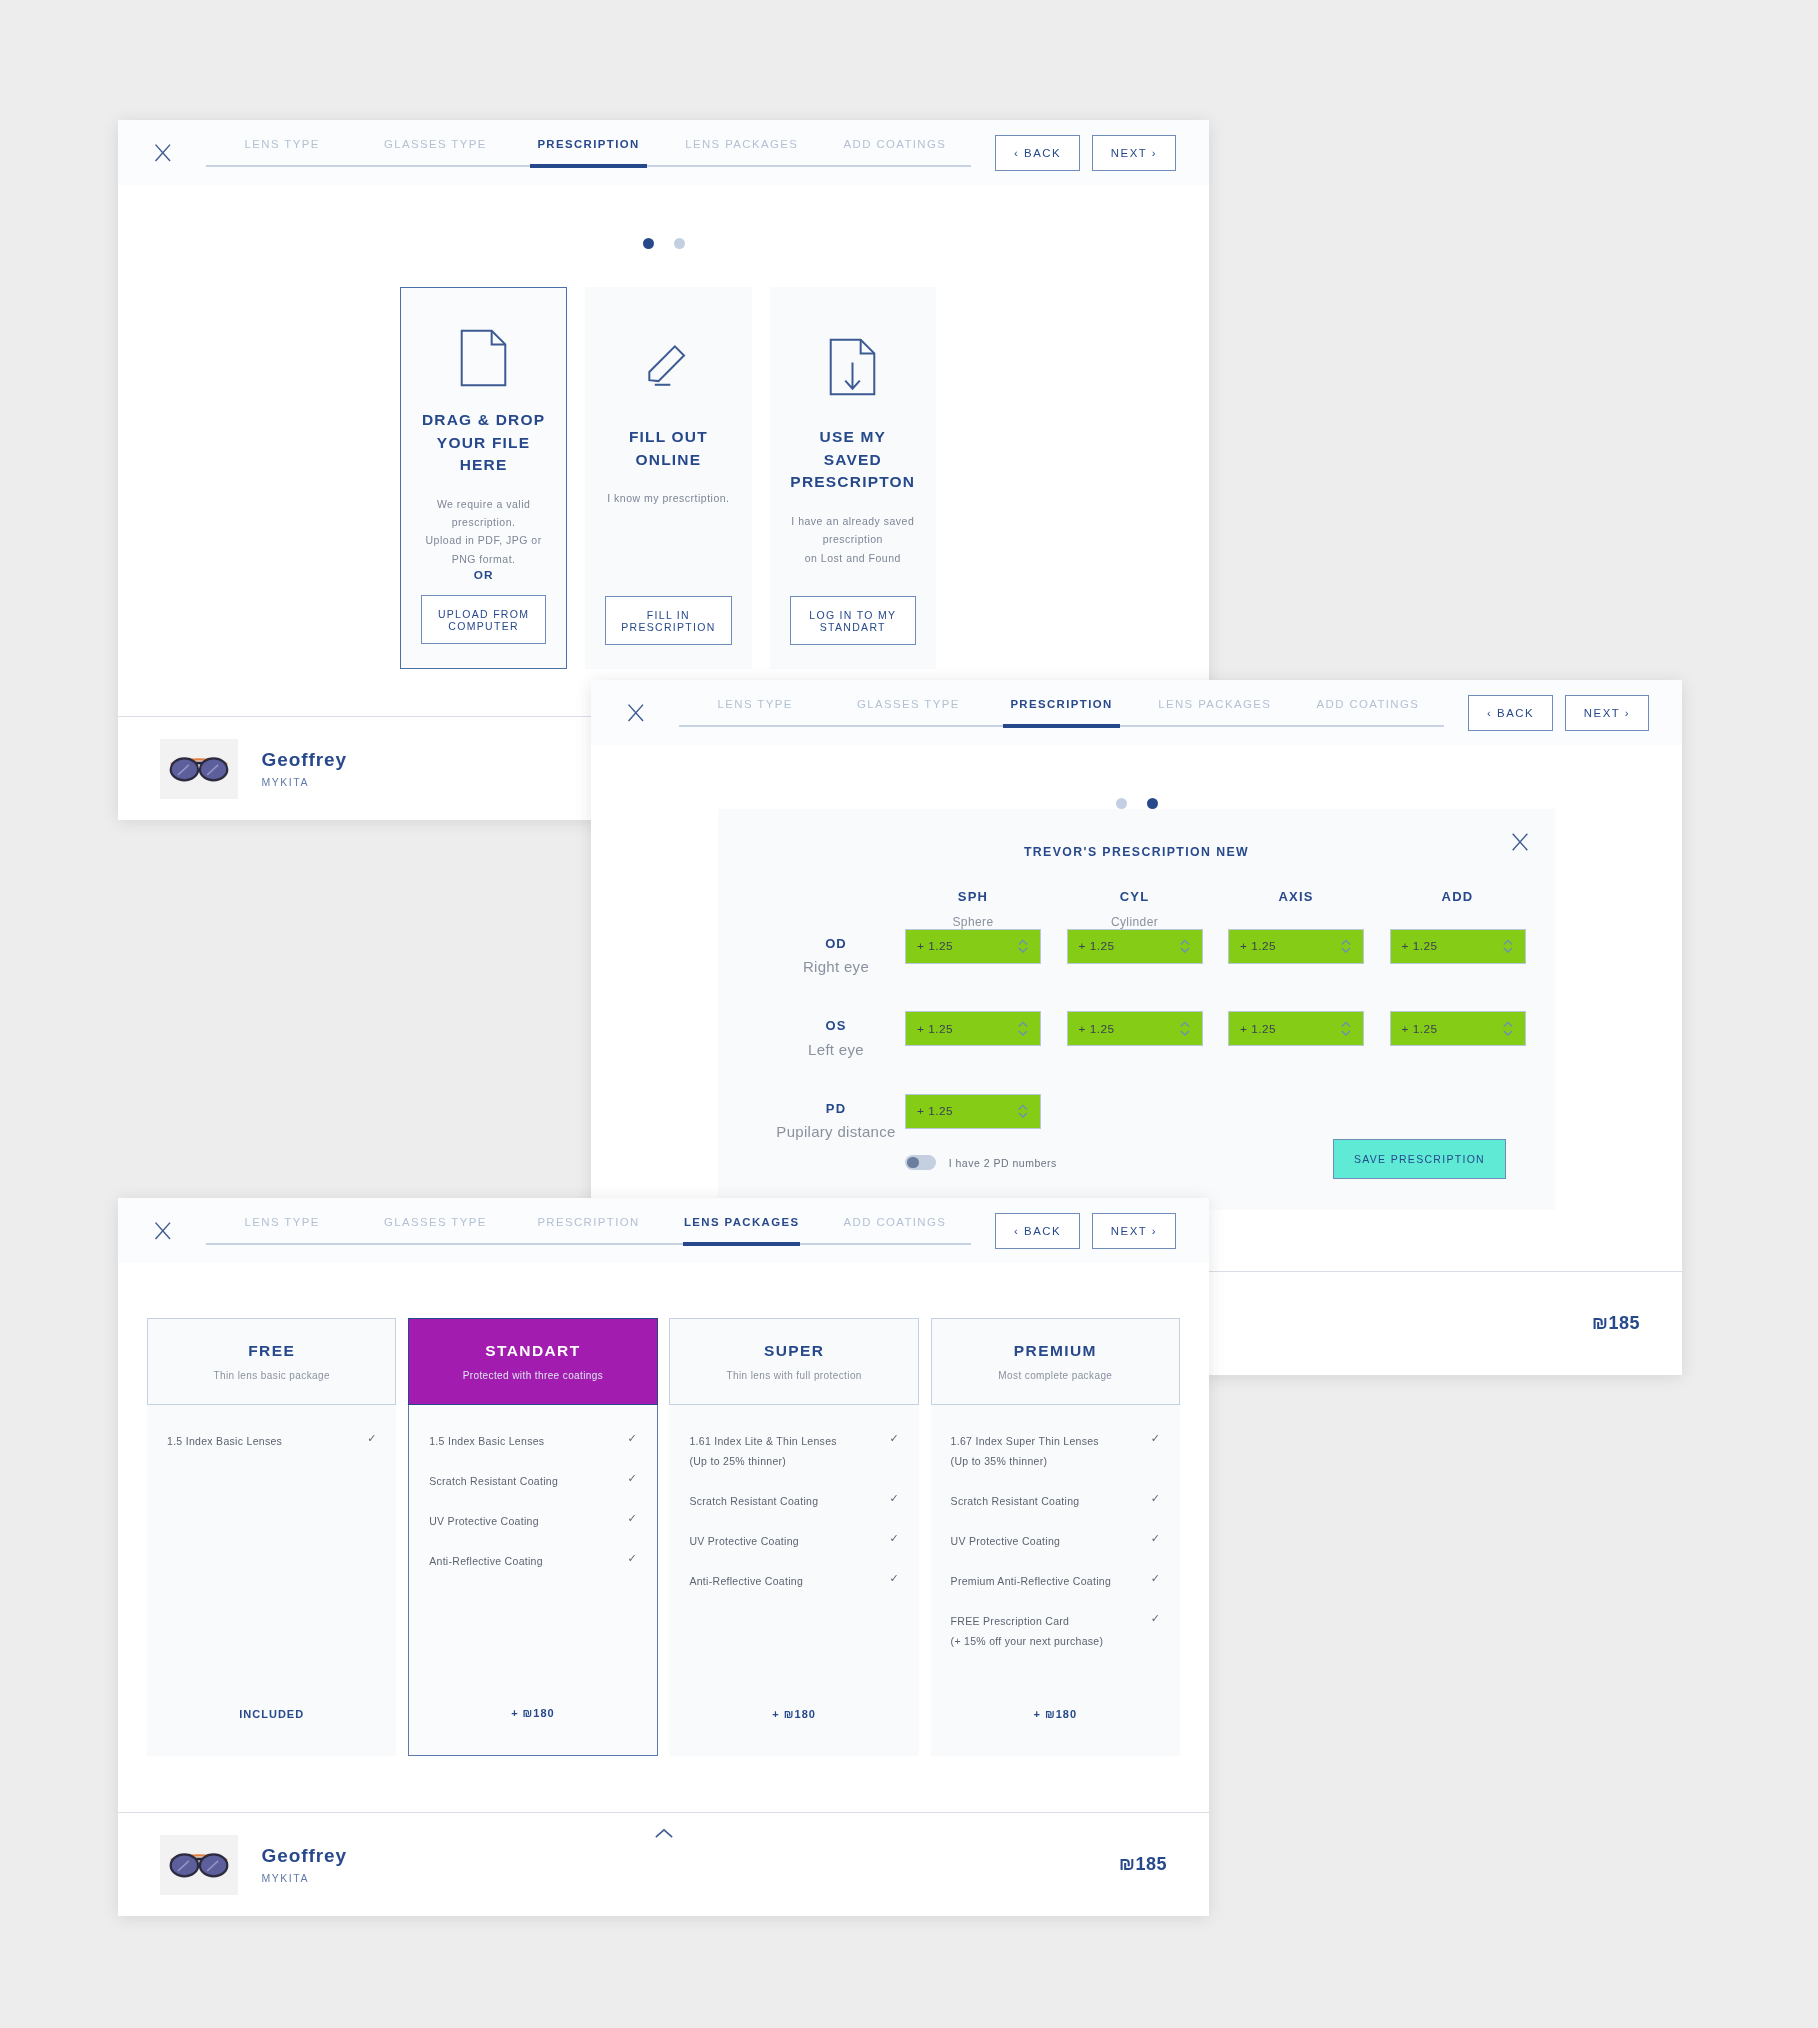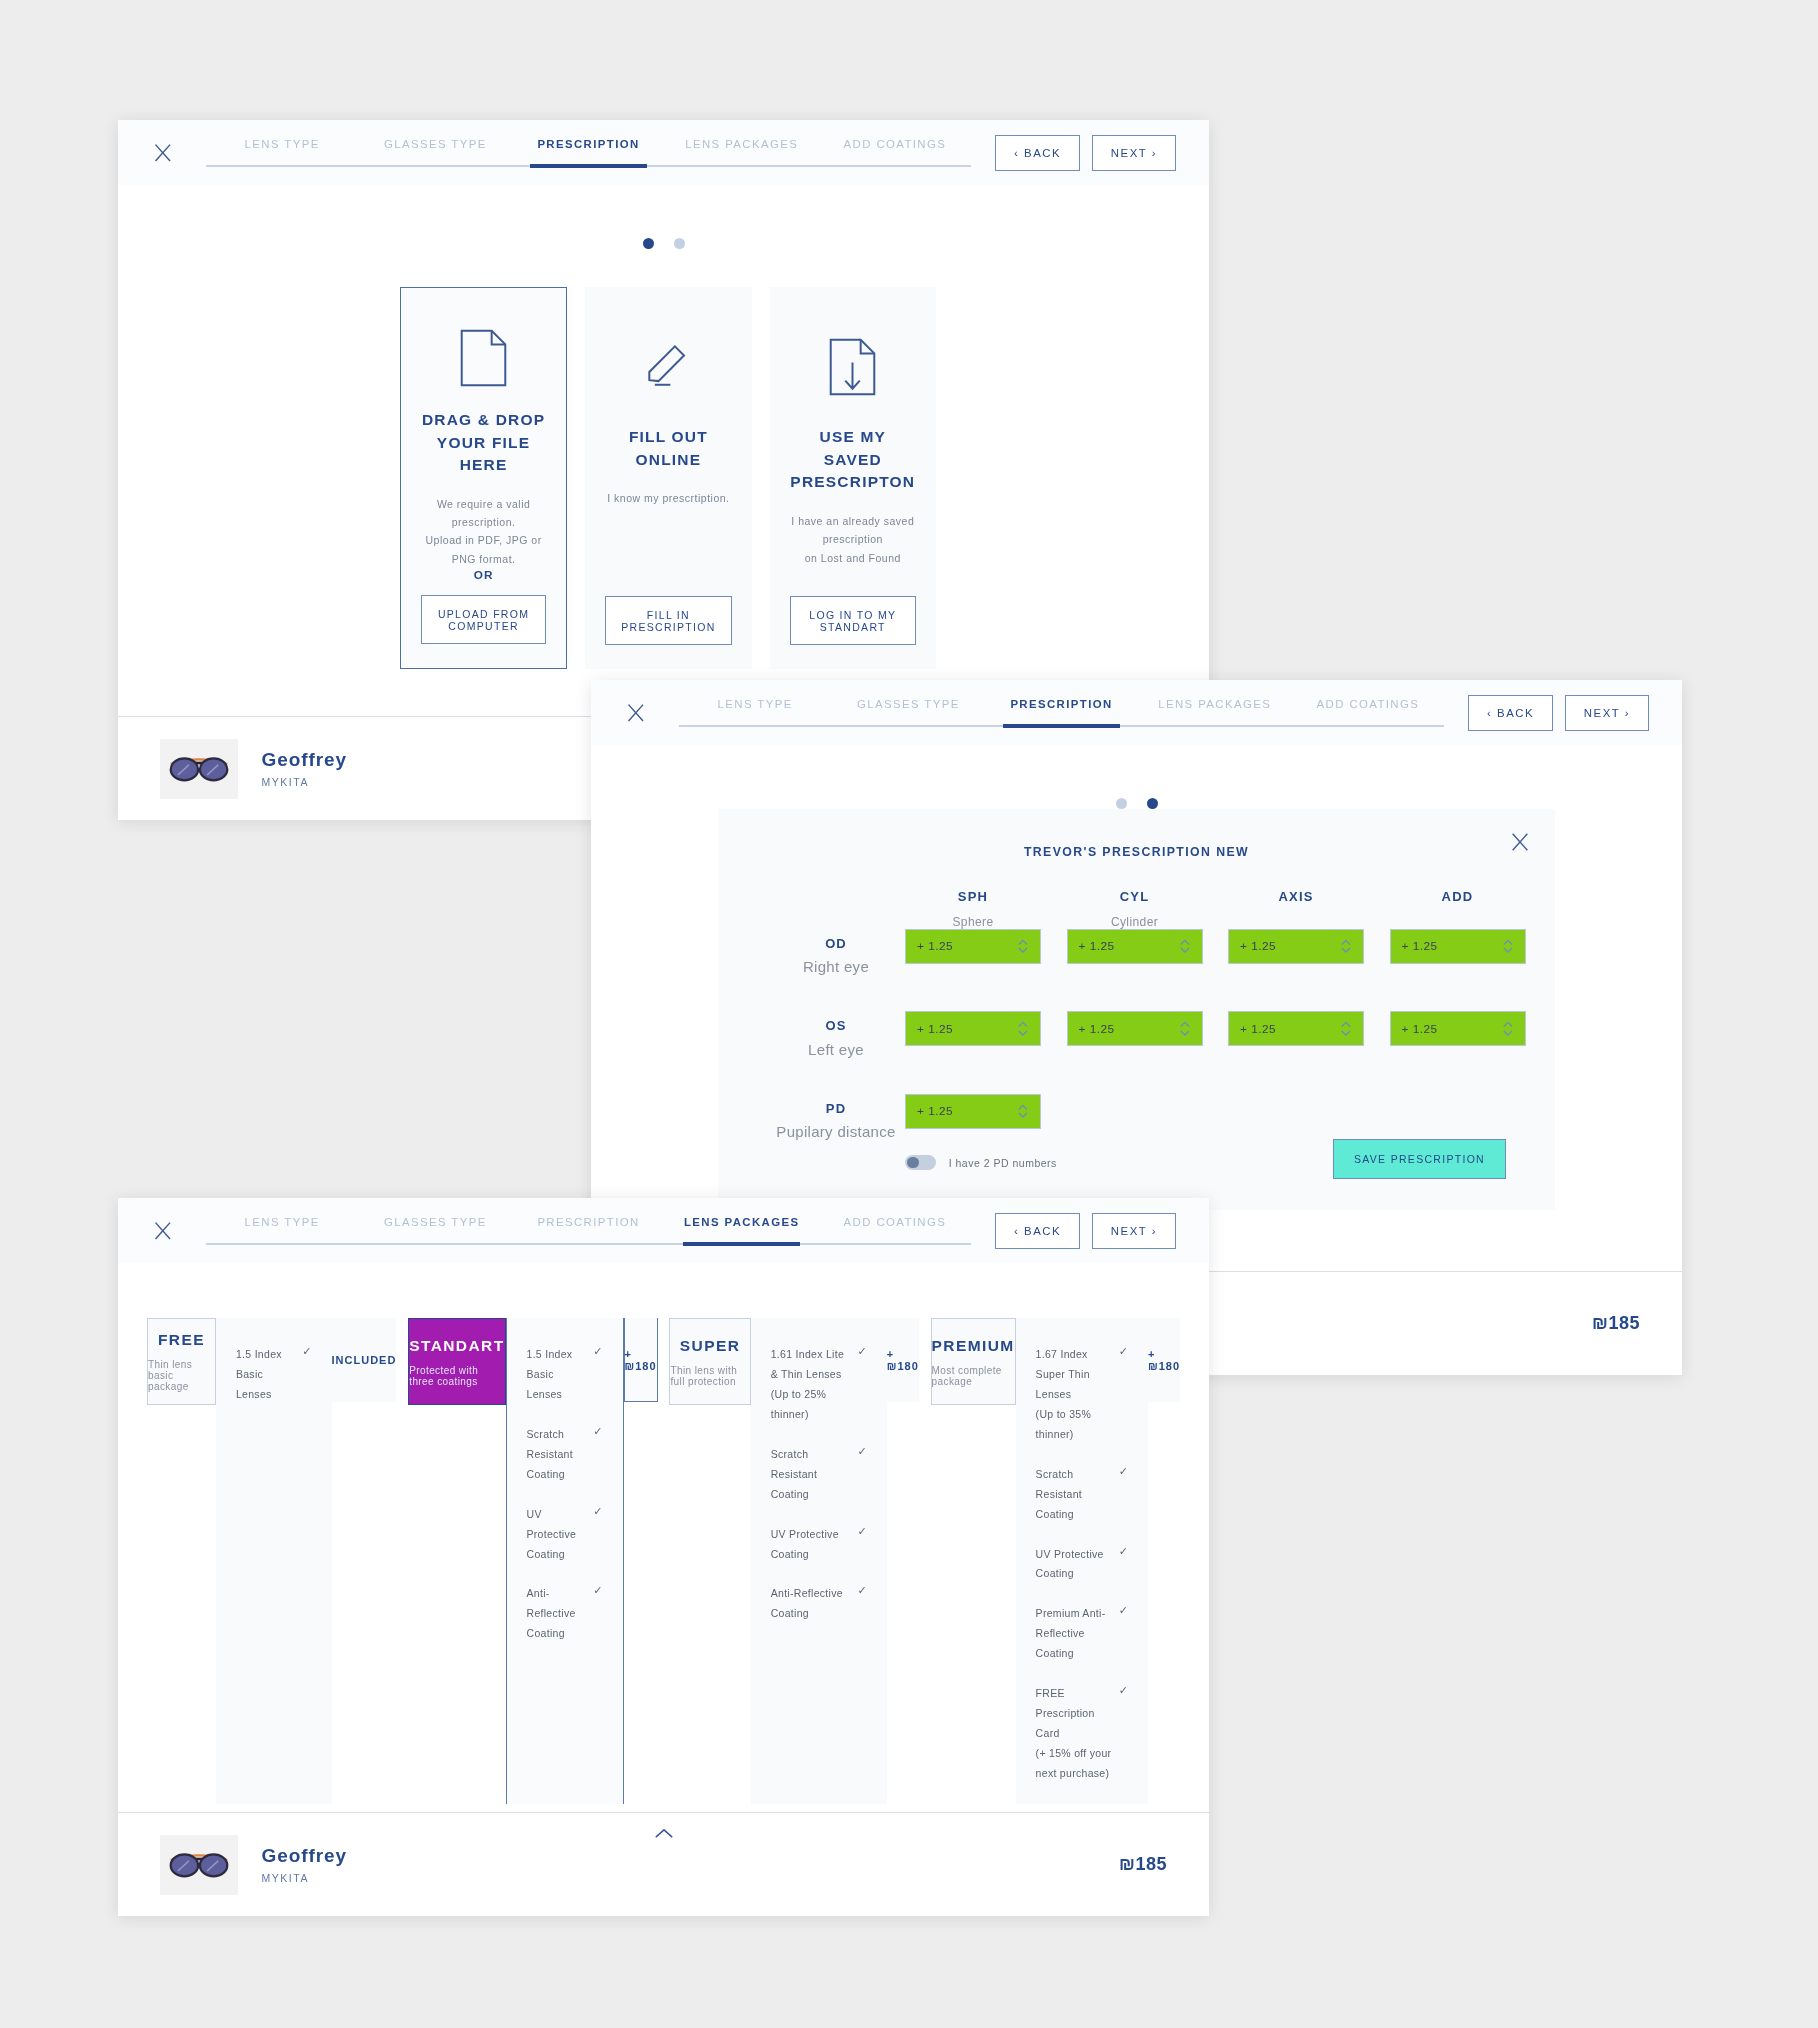--- a/index.html
+++ b/index.html
@@ -181,21 +181,21 @@
   .save-row { display: flex; justify-content: flex-end; margin-top: -31px; }
   .save-btn {
     border: 0.9px solid #6f8cbb; background: #5eead4;
     color: #27498c; font-size: 10.5px; letter-spacing: 1.3px;
     padding: 12.7px 20px; cursor: pointer;
     font-family: "Liberation Sans", sans-serif;
   }
 
   
   .packages { display: flex; gap: 11.8px; padding: 55px 29px 0; justify-content: center; }
-  .pkg { width: 252px; display: flex; flex-direction: row; }
+  .pkg { width: 252px; display: flex; flex-direction: column; }
   .pkg-head {
     height: 87px; background: #f8fafc;
     border: 0.9px solid #c4d1e3;
     display: flex; flex-direction: column;
     align-items: center; justify-content: center;
     cursor: pointer;
   }
   .pkg.selected .pkg-head { background: #a21caf; border-color: #27498c; }
   .pkg-name { color: #27498c; font-size: 15.5px; font-weight: bold; letter-spacing: 1.4px; }
   .pkg.selected .pkg-name { color: #ffffff; }

